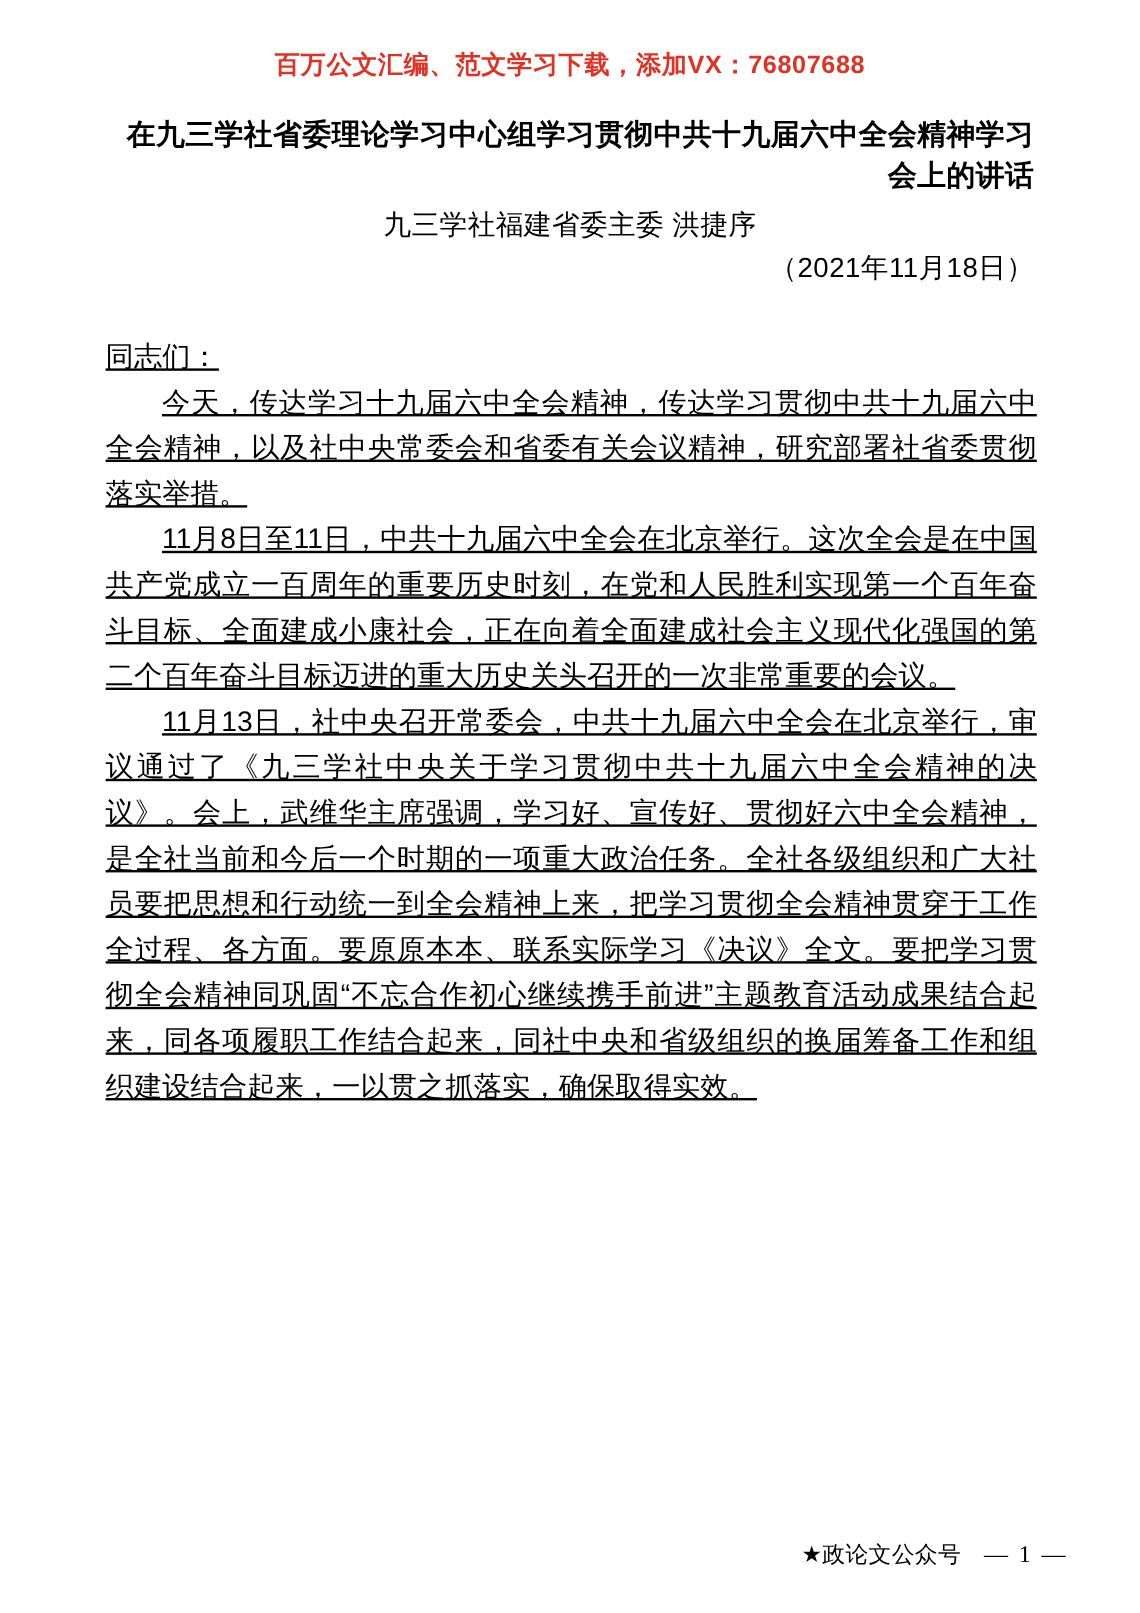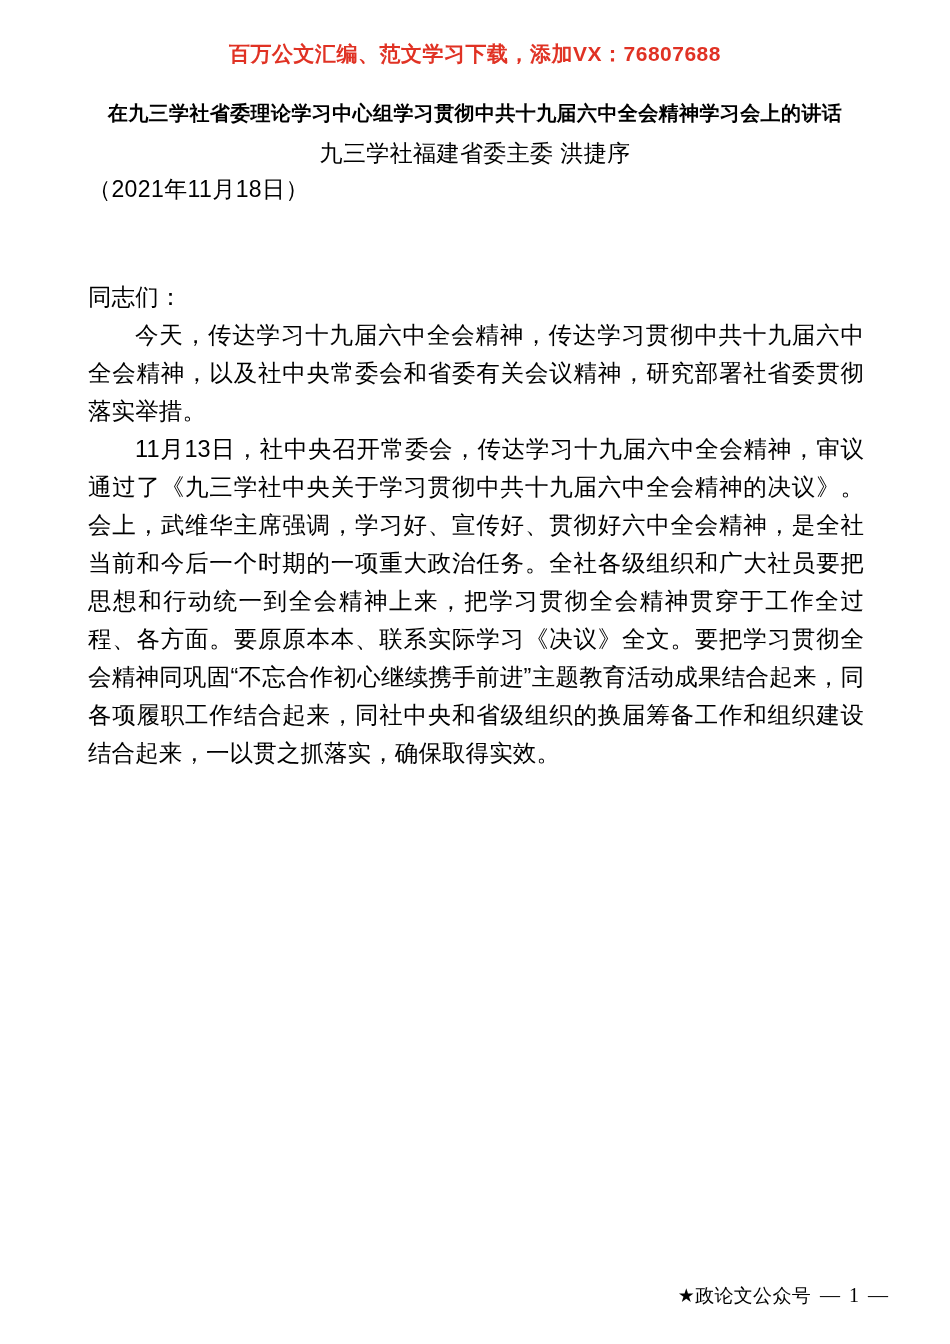--- a/index.html
+++ b/index.html
@@ -36,78 +36,79 @@
 
   
   .title-block {
     position: absolute;
     top: 96px;
     left: 88px;
     width: 774px;
     text-align: center;
   }
   .doc-title {
-    font-size: 20px;
+    font-size: 24px;
     font-weight: bold;
     line-height: 34px;
     letter-spacing: 0.4px;
-    text-align: center;
+    text-align: right;
   }
   .doc-byline {
     margin-top: 7px;
     font-size: 23px;
     font-weight: normal;
     line-height: 33px;
     letter-spacing: 0.4px;
     text-align: center;
   }
   .doc-date {
     margin-top: 3px;
     font-size: 23px;
     font-weight: normal;
     line-height: 33px;
     letter-spacing: 0.4px;
-    text-align: left;
+    text-align: right;
   }
 
   
   .body-block {
     position: absolute;
     top: 278px;
     left: 88px;
     width: 776px;
   }
   .para {
     font-size: 23.5px;
     line-height: 38px;
     letter-spacing: 0.1px;
     text-align: justify;
     text-justify: inter-character;
     margin: 0;
     text-indent: 2em;
     word-break: break-all;
+    text-decoration: underline;
   }
   .para.salutation {
     text-indent: 0;
   }
 
   
   .footer {
     position: absolute;
     left: 0;
     top: 1283px;
     width: 950px;
   }
   .footer-inner {
     position: absolute;
     right: 60px;
     top: 0;
     display: flex;
     align-items: baseline;
-    gap: 9px;
+    gap: 19px;
     white-space: nowrap;
   }
   .footer-mark {
     font-size: 19px;
     font-weight: normal;
     color: #000000;
     letter-spacing: 0.3px;
   }
   .footer-pageno {
     font-family: "Liberation Serif", "DejaVu Serif", serif;
@@ -125,21 +126,22 @@
 
   <div class="title-block">
     <div class="doc-title">在九三学社省委理论学习中心组学习贯彻中共十九届六中全会精神学习会上的讲话</div>
     <div class="doc-byline">九三学社福建省委主委  洪捷序</div>
     <div class="doc-date">（2021年11月18日）</div>
   </div>
 
   <div class="body-block">
     <p class="para salutation">同志们：</p>
     <p class="para">今天，传达学习十九届六中全会精神，传达学习贯彻中共十九届六中全会精神，以及社中央常委会和省委有关会议精神，研究部署社省委贯彻落实举措。</p>
-    <p class="para">11月13日，社中央召开常委会，传达学习十九届六中全会精神，审议通过了《九三学社中央关于学习贯彻中共十九届六中全会精神的决议》。会上，武维华主席强调，学习好、宣传好、贯彻好六中全会精神，是全社当前和今后一个时期的一项重大政治任务。全社各级组织和广大社员要把思想和行动统一到全会精神上来，把学习贯彻全会精神贯穿于工作全过程、各方面。要原原本本、联系实际学习《决议》全文。要把学习贯彻全会精神同巩固“不忘合作初心继续携手前进”主题教育活动成果结合起来，同各项履职工作结合起来，同社中央和省级组织的换届筹备工作和组织建设结合起来，一以贯之抓落实，确保取得实效。</p>
+    <p class="para">11月8日至11日，中共十九届六中全会在北京举行。这次全会是在中国共产党成立一百周年的重要历史时刻，在党和人民胜利实现第一个百年奋斗目标、全面建成小康社会，正在向着全面建成社会主义现代化强国的第二个百年奋斗目标迈进的重大历史关头召开的一次非常重要的会议。</p>
+    <p class="para">11月13日，社中央召开常委会，中共十九届六中全会在北京举行，审议通过了《九三学社中央关于学习贯彻中共十九届六中全会精神的决议》。会上，武维华主席强调，学习好、宣传好、贯彻好六中全会精神，是全社当前和今后一个时期的一项重大政治任务。全社各级组织和广大社员要把思想和行动统一到全会精神上来，把学习贯彻全会精神贯穿于工作全过程、各方面。要原原本本、联系实际学习《决议》全文。要把学习贯彻全会精神同巩固“不忘合作初心继续携手前进”主题教育活动成果结合起来，同各项履职工作结合起来，同社中央和省级组织的换届筹备工作和组织建设结合起来，一以贯之抓落实，确保取得实效。</p>
   </div>
 
   <div class="footer">
     <div class="footer-inner">
       <span class="footer-mark">★政论文公众号</span>
       <span class="footer-pageno">— 1 —</span>
     </div>
   </div>
 
 </div>

